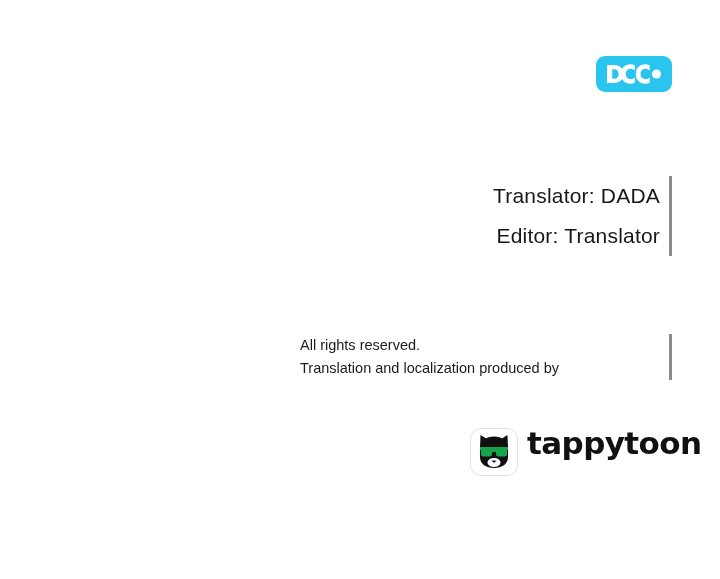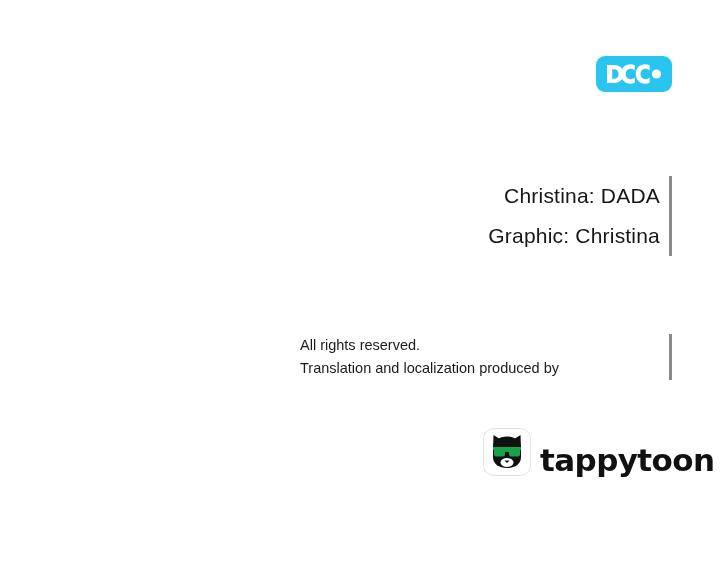--- a/index.html
+++ b/index.html
@@ -73,23 +73,23 @@
     font-size: 14.5px;
     line-height: 23px;
     color: #1b1b1b;
     white-space: nowrap;
   }
 
   
   .brand {
     position: absolute;
     top: 428px;
-    left: 483px;
+    left: 470px;
     display: flex;
-    align-items: flex-end;
+    align-items: flex-start;
     gap: 9px;
   }
   .brand-mark {
     width: 46px;
     height: 46px;
     border-radius: 11px;
     background: #ffffff;
     border: 1px solid #e2e2e2;
     position: relative;
     overflow: hidden;
@@ -118,22 +118,22 @@
           <path d="M1 1h7.5c5.2 0 9 3.8 9 9s-3.8 9-9 9H1V1zm5.2 4.2v9.6h2c2.6 0 4.4-2 4.4-4.8S10.8 5.2 8.2 5.2h-2z"></path>
           <path d="M28.8 6.4c-1.1-1-2.5-1.6-4-1.6-3 0-5.1 2.2-5.1 5.2s2.1 5.2 5.1 5.2c1.5 0 2.9-.6 4-1.6v5.2c-1.3.6-2.8.9-4.3.9C19 19.7 15 16 15 10S19 .3 24.5.3c1.5 0 3 .3 4.3.9v5.2z"></path>
           <path d="M43.6 6.4c-1.1-1-2.5-1.6-4-1.6-3 0-5.1 2.2-5.1 5.2s2.1 5.2 5.1 5.2c1.5 0 2.9-.6 4-1.6v5.2c-1.3.6-2.8.9-4.3.9-5.5 0-9.5-3.7-9.5-9.7S33.8.3 39.3.3c1.5 0 3 .3 4.3.9v5.2z"></path>
           <circle cx="50.5" cy="10" r="4.6"></circle>
         </g>
       </svg>
     </span>
   </div>
 
   <div class="credits">
-    <div class="credit-line">Christina: DADA</div>
-    <div class="credit-line">Graphic: Christina</div>
+    <div class="credit-line">Translator: DADA</div>
+    <div class="credit-line">Editor: Translator</div>
   </div>
 
   <div class="legal">
     <div class="legal-line">All rights reserved.</div>
     <div class="legal-line">Translation and localization produced by</div>
   </div>
 
   <div class="brand">
     <div class="brand-mark">
       <svg width="46" height="46" viewBox="0 0 46 46" aria-hidden="true">

